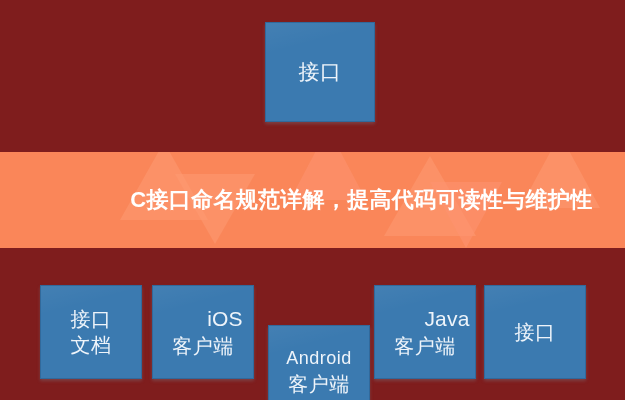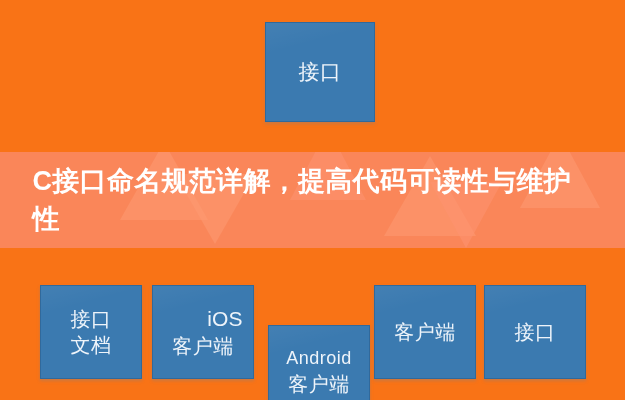--- a/index.html
+++ b/index.html
@@ -12,21 +12,21 @@
     overflow: hidden;
     background: #fdfdfb;
     font-family: "Liberation Sans", "DejaVu Sans", sans-serif;
     position: relative;
   }
 
   #page {
     position: relative;
     width: 625px;
     height: 400px;
-    background: #f97316;
+    background: #7f1d1d;
     overflow: hidden;
   }
 
   
   .node {
     position: absolute;
     background: #3b7ab0;
     border: 1px solid #31699b;
     box-sizing: border-box;
     display: flex;
@@ -139,24 +139,24 @@
   .tri-f {
     left: 520px; top: -18px;
     border-width: 0 40px 74px 40px;
     border-color: transparent transparent #fd9a72 transparent;
   }
 
   #banner-title {
     position: relative;
     z-index: 3;
     color: #ffffff;
-    font-size: 27px;
+    font-size: 22px;
     font-weight: bold;
     line-height: 1.42;
-    text-align: left;
+    text-align: right;
     width: 560px;
     letter-spacing: 0.3px;
   }
 </style>
 </head>
 <body>
 
 <div id="page">
 
   <div class="node" id="node-root">
@@ -182,20 +182,21 @@
     <span class="line latin">iOS</span>
     <span class="line">客户端</span>
   </div>
 
   <div class="node node-leaf" id="node-leaf-2">
     <span class="line small-latin">Android</span>
     <span class="line">客户端</span>
   </div>
 
   <div class="node node-leaf" id="node-leaf-3">
+    <span class="line latin">Java</span>
     <span class="line">客户端</span>
   </div>
 
   <div class="node node-leaf" id="node-leaf-4">
     <span class="line">接口</span>
   </div>
 
 </div>
 
 </body></html>

